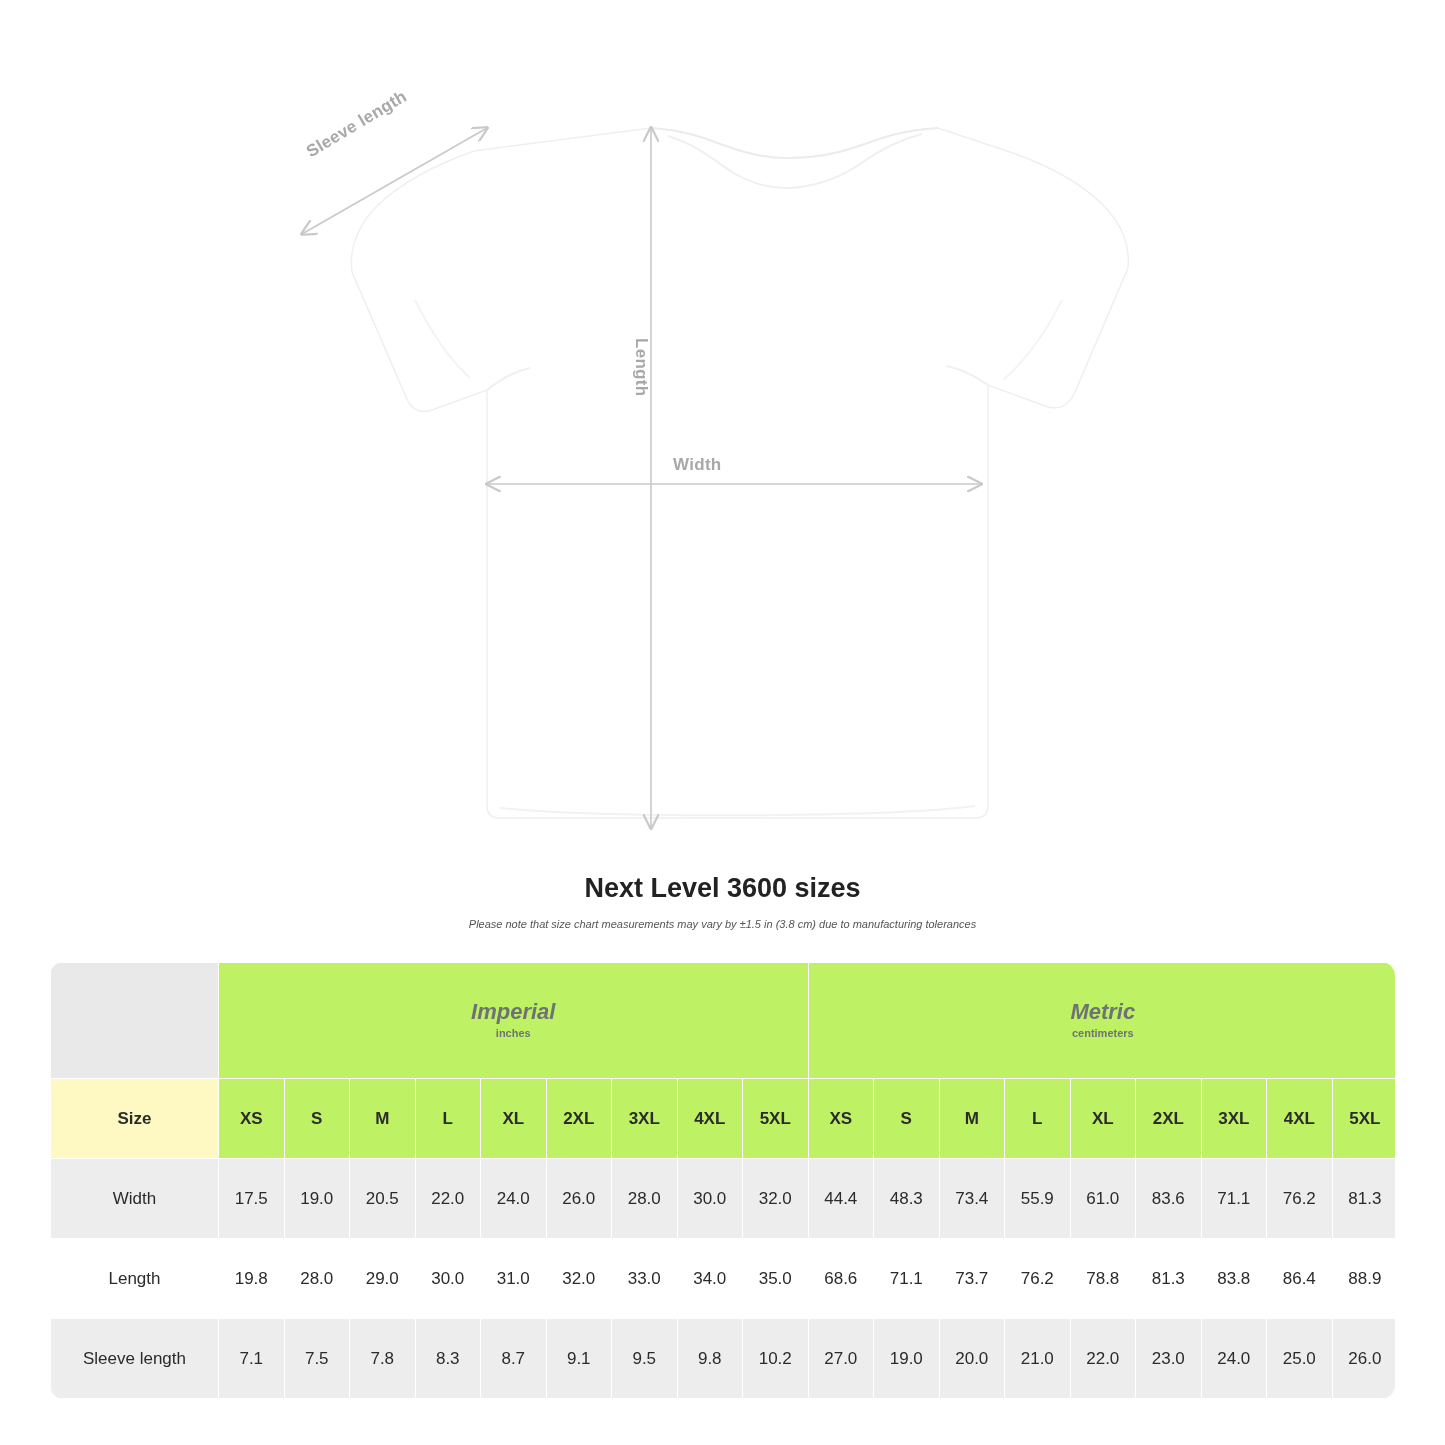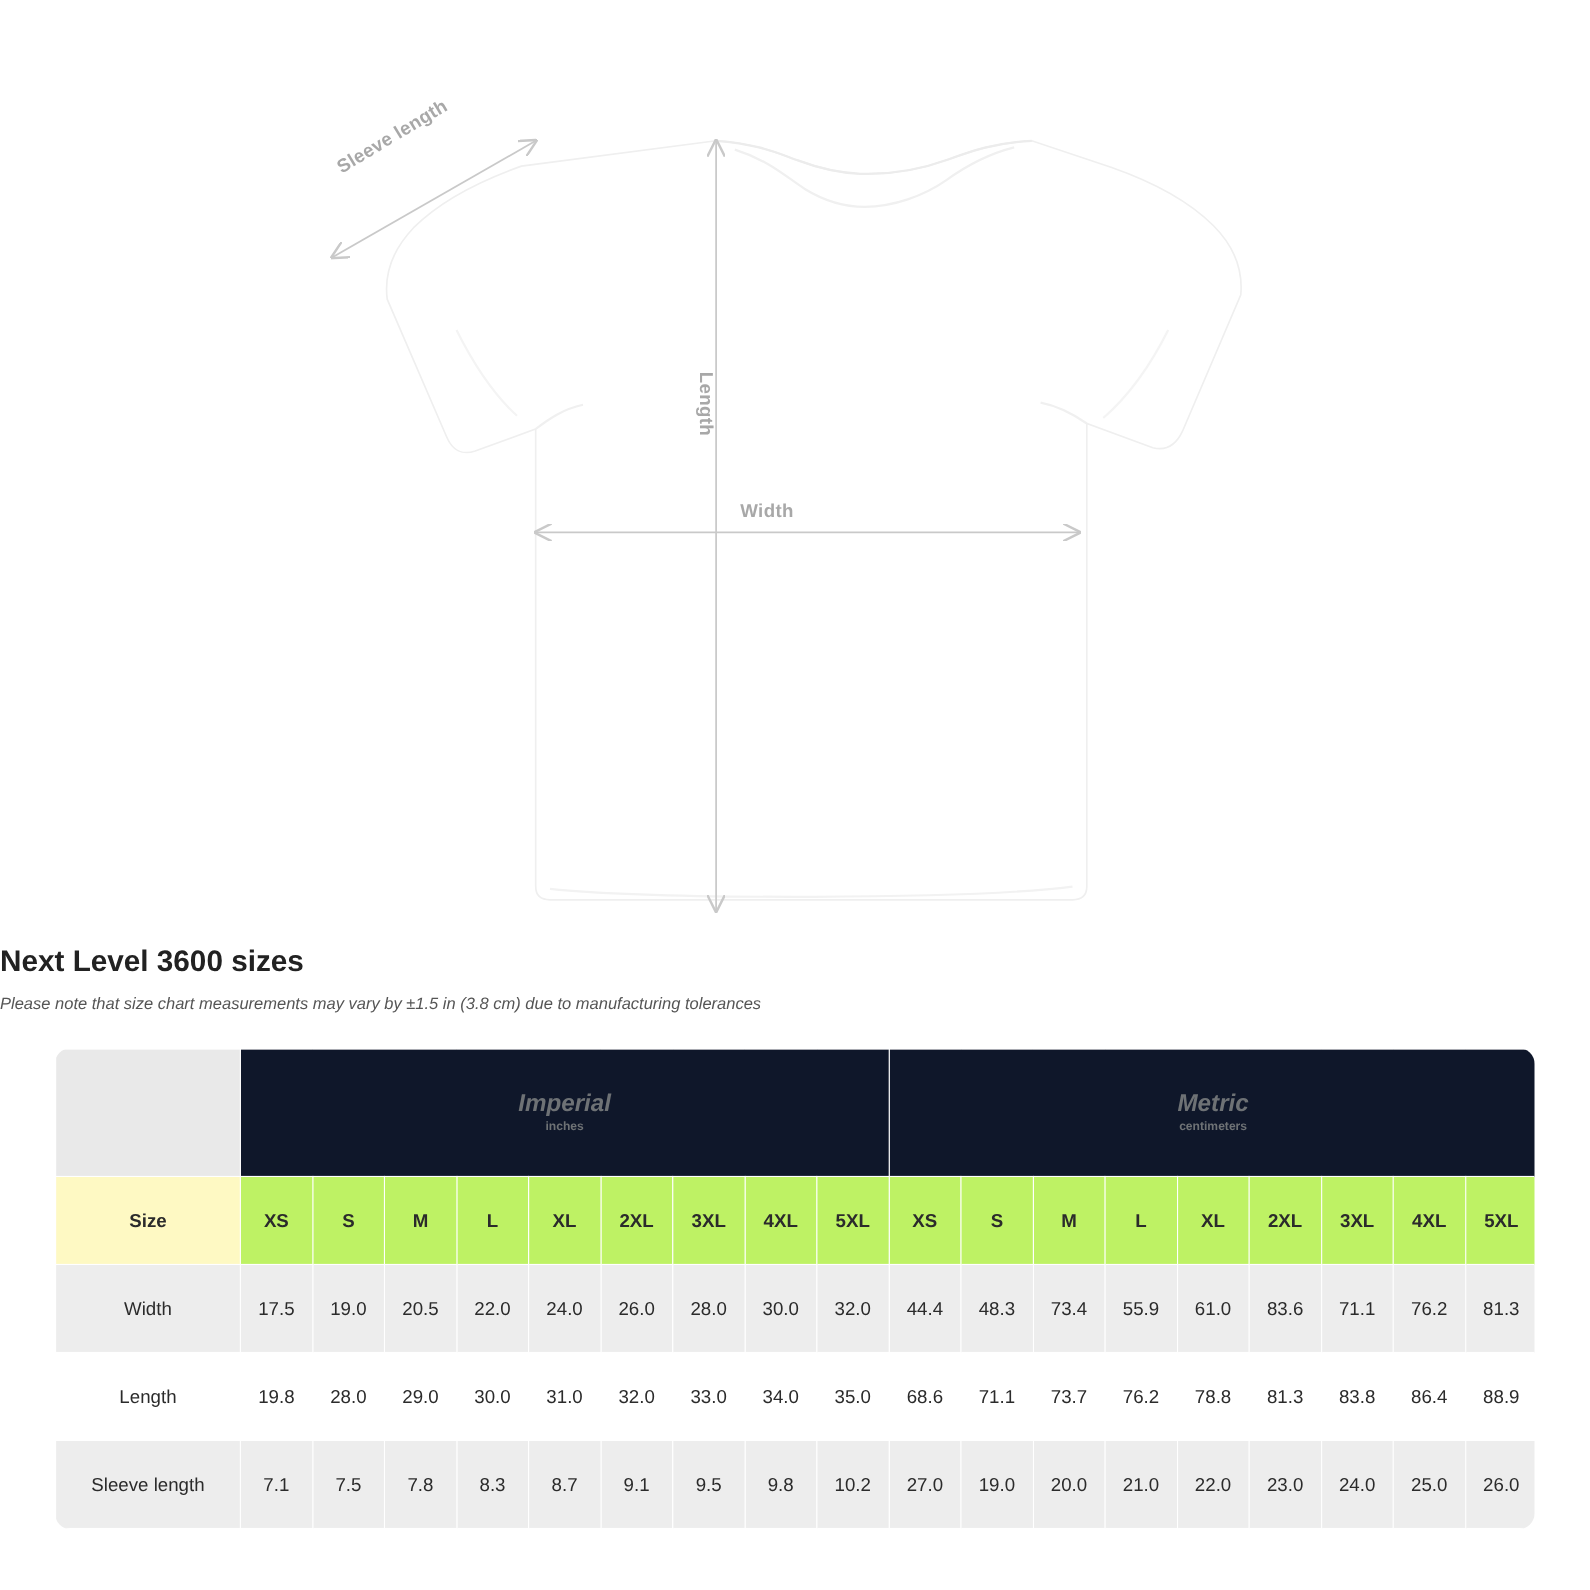--- a/index.html
+++ b/index.html
@@ -48,31 +48,31 @@
     transform: rotate(90deg);
     transform-origin: left top;
   }
   .dim-label.width {
     left: 673px;
     top: 455px;
   }
 
   
   .title-block {
-    text-align: left;
-    margin-top: 4px;
+    text-align: center;
+    margin-top: 18px;
   }
   .chart-title {
     font-size: 27px;
     font-weight: bold;
     color: #222222;
     margin: 0;
   }
   .chart-note {
-    font-size: 15px;
+    font-size: 11px;
     font-style: italic;
     color: #555555;
     margin: 14px 0 0 0;
   }
 
   
   .table-wrap {
     margin: 32px 50px 0 50px;
     border-radius: 14px;
     overflow: hidden;
@@ -86,21 +86,21 @@
   table.size-table th {
     border: 1px solid #ffffff;
     text-align: center;
     font-size: 17px;
     color: #2b2b2b;
     padding: 0;
     height: 79px;
     font-weight: normal;
   }
   .sys-head {
-    background: #0f172a;
+    background: #bef264;
     height: 115px !important;
   }
   .sys-head .sys-name {
     font-size: 22px;
     font-weight: bold;
     font-style: italic;
     color: #6e7275;
     line-height: 1.25;
   }
   .sys-head .sys-unit {

